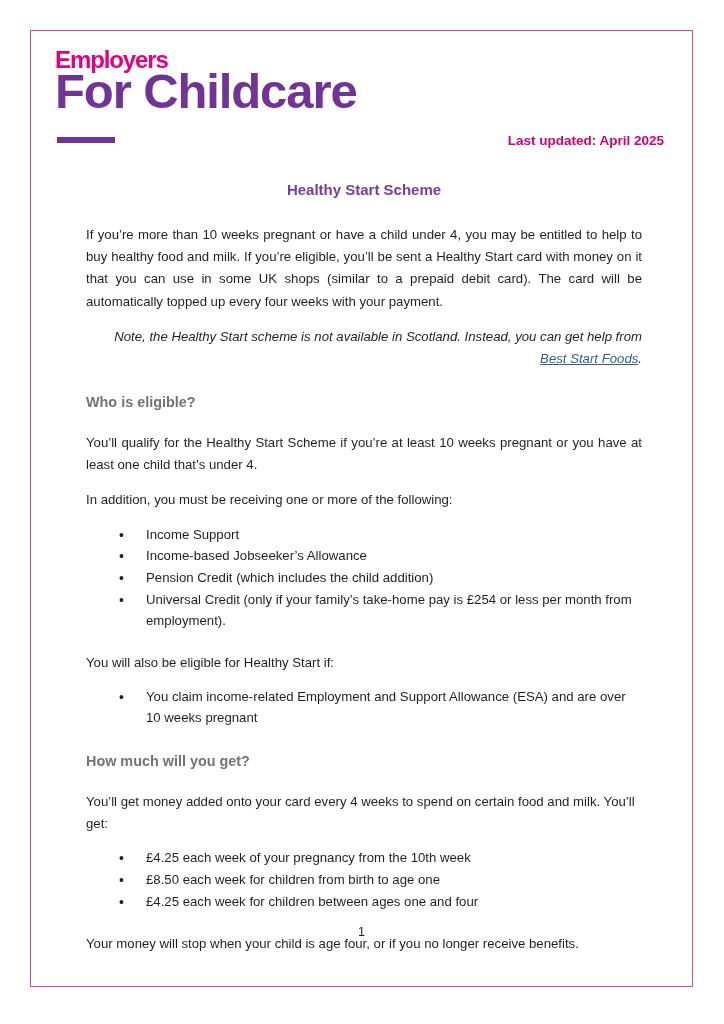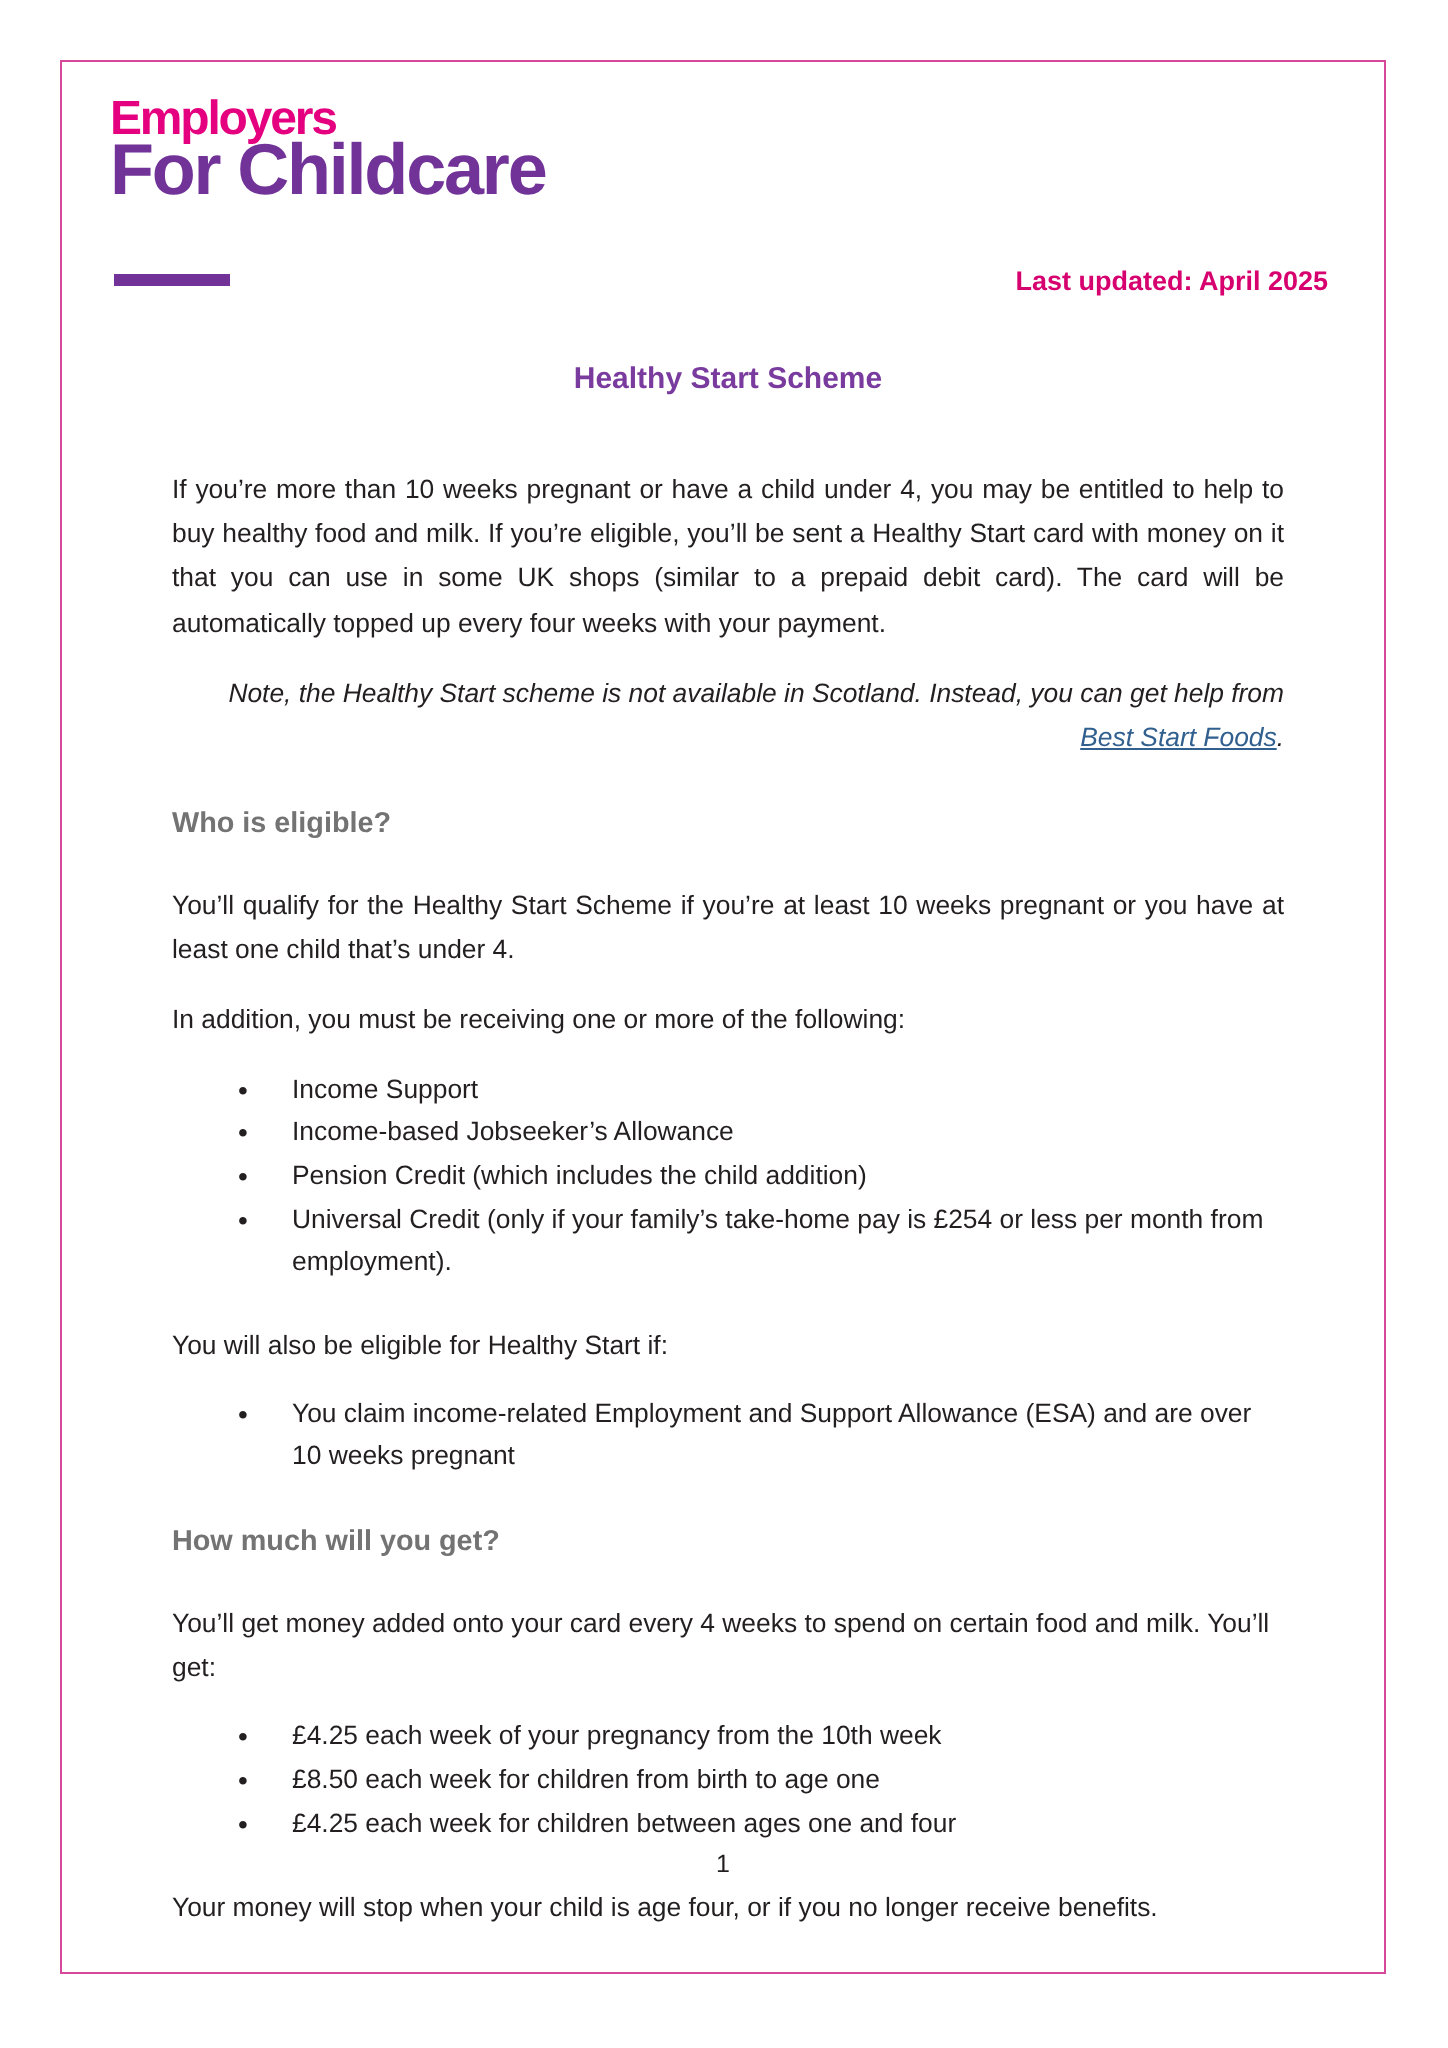--- a/index.html
+++ b/index.html
@@ -41,21 +41,21 @@
     user-select: none;
   }
   .logo-line1 {
     font-size: 24px;
     font-weight: bold;
     color: #e4007f;
     letter-spacing: -1.1px;
     display: block;
   }
   .logo-line2 {
-    font-size: 36px;
+    font-size: 49px;
     font-weight: bold;
     color: #713397;
     letter-spacing: -1.1px;
     display: block;
     margin-top: -3px;
   }
   .logo-rule {
     position: absolute;
     left: 2px;
     top: 89px;
@@ -81,21 +81,21 @@
     left: 55px;
     top: 150px;
     width: 556px;
   }
 
   .doc-title {
     text-align: center;
     font-size: 15px;
     font-weight: bold;
     color: #7a3b9e;
-    margin: 0 0 36px 0;
+    margin: 0 0 26px 0;
   }
 
   p.body-text {
     font-size: 13.2px;
     line-height: 1.68;
     text-align: justify;
     margin: 0 0 13px 0;
     color: #231f20;
   }
   p.body-text.left {

